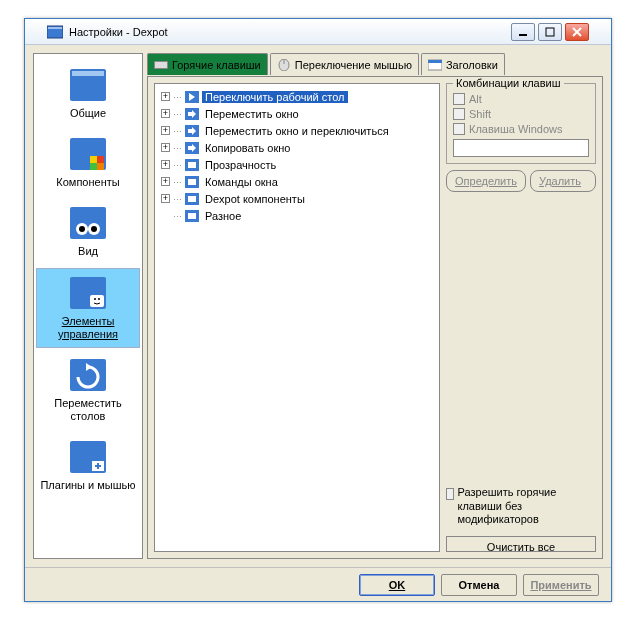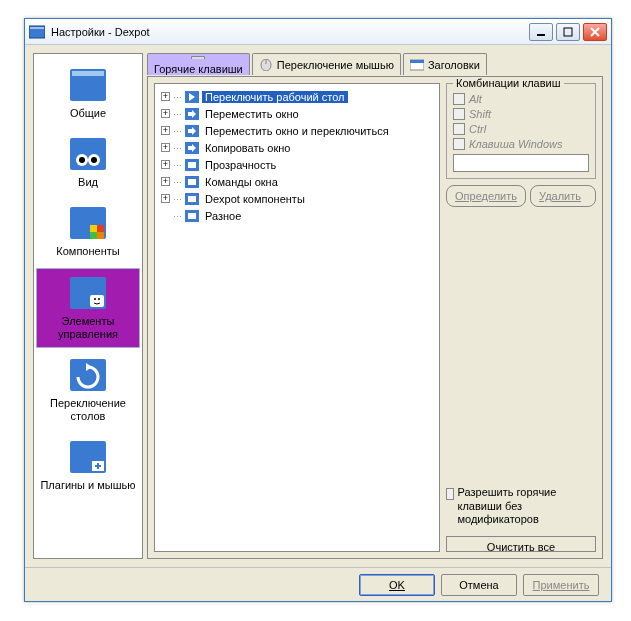--- a/index.html
+++ b/index.html
@@ -1,60 +1,60 @@
 <!DOCTYPE html>
 <html><head>
 <meta charset="utf-8">
 <style>
 * { box-sizing: border-box; margin: 0; padding: 0; font-family: Tahoma, sans-serif; font-size: 11px; }
 body { background: #fff; width: 631px; height: 621px; position: relative; }
 .window { position: absolute; top: 18px; left: 24px; width: 588px; height: 584px; border: 1px solid #3a7abd; background: #ece9d8; box-shadow: 0 0 3px rgba(0,0,0,0.3); }
-.titlebar { height: 26px; background: linear-gradient(#fff,#e8f0f8); display: flex; align-items: center; padding: 0 4px; border-bottom: 1px solid #c0c8d8; }
+.titlebar { height: 26px; background: linear-gradient(#fff,#e8f0f8); display: flex; align-items: center; padding: 0 22px; border-bottom: 1px solid #c0c8d8; }
 .titlebar-icon { width: 16px; height: 14px; margin-right: 6px; }
 .titlebar-text { flex: 1; color: #000; }
 .winbtns { display: flex; gap: 3px; }
 .winbtn { width: 24px; height: 18px; border: 1px solid #7a8aa0; background: linear-gradient(#f4f8ff,#d8e4f4); display: flex; align-items: center; justify-content: center; border-radius: 2px; }
 .closebtn { background: linear-gradient(#f8a8a0,#e05030); border-color: #c04020; color: #fff; font-weight: bold; }
 .content { display: flex; height: calc(100% - 60px); padding: 8px; gap: 4px; }
 
 .sidebar { width: 110px; border: 1px solid #888; background: #fff; padding: 6px 2px; display: flex; flex-direction: column; gap: 2px; overflow: hidden; }
 .sb-item { display: flex; flex-direction: column; align-items: center; padding: 6px 2px; cursor: pointer; border: 1px solid transparent; }
-.sb-item.selected { background: #a21caf; border: 1px solid #a0b0d0; }
+.sb-item.selected { background: #7dd3fc; border: 1px solid #a0b0d0; text-decoration: underline; }
 .sb-icon { width: 40px; height: 36px; margin-bottom: 4px; }
 .sb-label { text-align: center; line-height: 1.2; }
 
 .main { flex: 1; display: flex; flex-direction: column; }
 .tabs { display: flex; height: 24px; gap: 2px; }
 .tab { height: 22px; padding: 0 6px; border: 1px solid #888; border-bottom: none; background: #ece9d8; display: flex; align-items: center; gap: 4px; cursor: pointer; border-radius: 2px 2px 0 0; }
-.tab.active { background: #c4b5fd; position: relative; z-index: 2; flex-direction: column; }
+.tab.active { background: #15803d; position: relative; z-index: 2; }
 .tab-icon { width: 14px; height: 12px; }
 .mainbody { flex: 1; border: 1px solid #888; background: #ece9d8; padding: 6px; display: flex; gap: 6px; margin-top: -1px; }
 
 .tree { flex: 1; border: 1px solid #888; background: #fff; padding: 4px; }
 .tree-item { display: flex; align-items: center; height: 17px; gap: 3px; padding-left: 2px; }
 .tree-exp { width: 9px; height: 9px; border: 1px solid #888; font-size: 9px; line-height: 7px; text-align: center; color: #000; background: #fff; }
 .tree-dots { color: #888; font-size: 9px; }
 .tree-icon { width: 14px; height: 12px; display: flex; align-items: center; justify-content: center; }
 .tree-label { padding: 0 3px; }
 .tree-label.sel { background: #2060c0; color: #fff; }
 
 .right { width: 150px; display: flex; flex-direction: column; }
 .fieldset { border: 1px solid #a0a0a0; padding: 6px; margin-bottom: 6px; position: relative; }
 .legend { position: absolute; top: -7px; left: 6px; background: #ece9d8; padding: 0 3px; }
-.chk { display: flex; align-items: center; gap: 4px; margin: 3px 0; color: #888; font-style: italic; }
+.chk { display: flex; align-items: center; gap: 4px; margin: 3px 0; color: #888; }
 .chkbox { width: 12px; height: 12px; border: 1px solid #888; background: #f0f0f0; }
 .txtinput { width: 100%; height: 18px; border: 1px solid #888; background: #fff; margin-top: 4px; }
 .btnrow { display: flex; gap: 4px; margin-bottom: 8px; }
 .btn { height: 22px; padding: 0 8px; border: 1px solid #888; background: #ece9d8; color: #888; border-radius: 8px; flex: 1; text-align: left; line-height: 20px; }
 .explain-box { height: 120px; }
 .allow-row { display: flex; gap: 4px; margin: 6px 0; }
 .clearbtn { height: 16px; border: 1px solid #888; background: #ece9d8; text-align: center; line-height: 20px; margin-top: 4px; }
 
 .bottombar { height: 34px; display: flex; align-items: center; justify-content: flex-end; gap: 6px; padding: 0 12px; border-top: 1px solid #c0c0c0; }
-.bbtn { width: 76px; height: 22px; border: 1px solid #888; background: #ece9d8; border-radius: 2px; text-align: center; line-height: 20px; }
+.bbtn { width: 76px; height: 22px; border: 1px solid #888; background: #ece9d8; border-radius: 2px; text-align: center; line-height: 20px; font-weight: bold; }
 .bbtn.def { border: 1px solid #3060c0; box-shadow: inset 0 0 0 1px #80a0e0; }
 .bbtn.dis { color: #888; }
 </style>
 </head>
 <body>
 
 <div class="window">
   <div class="titlebar">
     <svg class="titlebar-icon">
         <rect x="0" y="1" width="16" height="12" fill="#3a7ad0" stroke="#204080"></rect>
@@ -86,54 +86,54 @@
       <div class="sb-item">
         <svg class="sb-icon">
             <rect x="2" y="2" width="36" height="32" fill="#3a7ad0" rx="2"></rect>
             <rect x="4" y="4" width="32" height="5" fill="#a0c8f0"></rect>
           </svg>
         <span class="sb-label">Общие</span>
       </div>
       <div class="sb-item">
         <svg class="sb-icon">
             <rect x="2" y="2" width="36" height="32" fill="#3a7ad0" rx="2"></rect>
+            <rect x="22" y="20" width="7" height="7" fill="#f0d000"></rect>
+            <rect x="29" y="20" width="7" height="7" fill="#e04020"></rect>
+            <rect x="22" y="27" width="7" height="7" fill="#40c040"></rect>
+            <rect x="29" y="27" width="7" height="7" fill="#f08000"></rect>
+          </svg>
+        <span class="sb-label">Компоненты</span>
+      </div>
+      <div class="sb-item">
+        <svg class="sb-icon">
+            <rect x="2" y="2" width="36" height="32" fill="#3a7ad0" rx="2"></rect>
             <circle cx="14" cy="24" r="6" fill="#fff"></circle>
             <circle cx="26" cy="24" r="6" fill="#fff"></circle>
             <circle cx="14" cy="24" r="3" fill="#000"></circle>
             <circle cx="26" cy="24" r="3" fill="#000"></circle>
           </svg>
         <span class="sb-label">Вид</span>
       </div>
-      <div class="sb-item">
-        <svg class="sb-icon">
-            <rect x="2" y="2" width="36" height="32" fill="#3a7ad0" rx="2"></rect>
-            <rect x="22" y="20" width="7" height="7" fill="#f0d000"></rect>
-            <rect x="29" y="20" width="7" height="7" fill="#e04020"></rect>
-            <rect x="22" y="27" width="7" height="7" fill="#40c040"></rect>
-            <rect x="29" y="27" width="7" height="7" fill="#f08000"></rect>
-          </svg>
-        <span class="sb-label">Компоненты</span>
-      </div>
       <div class="sb-item selected">
         <svg class="sb-icon">
             <rect x="2" y="2" width="36" height="32" fill="#3a7ad0" rx="2"></rect>
             <rect x="22" y="20" width="14" height="12" fill="#fff" rx="2"></rect>
             <circle cx="27" cy="24" r="1" fill="#000"></circle>
             <circle cx="31" cy="24" r="1" fill="#000"></circle>
             <path d="M26 28 Q29 30 32 28" fill="none" stroke="#000"></path>
           </svg>
         <span class="sb-label">Элементы управления</span>
       </div>
       <div class="sb-item">
         <svg class="sb-icon">
             <rect x="2" y="2" width="36" height="32" fill="#3a7ad0" rx="2"></rect>
             <path d="M20 10 A10 10 0 1 1 10 20" fill="none" stroke="#fff" stroke-width="3"></path>
             <polygon points="18,6 24,10 18,14" fill="#fff"></polygon>
           </svg>
-        <span class="sb-label">Переключение столов</span>
+        <span class="sb-label">Переместить столов</span>
       </div>
       <div class="sb-item">
         <svg class="sb-icon">
             <rect x="2" y="2" width="36" height="32" fill="#3a7ad0" rx="2"></rect>
             <rect x="24" y="22" width="12" height="10" fill="#fff"></rect>
             <line x1="30" y1="24" x2="30" y2="30" stroke="#3a7ad0" stroke-width="2"></line>
             <line x1="27" y1="27" x2="33" y2="27" stroke="#3a7ad0" stroke-width="2"></line>
           </svg>
         <span class="sb-label">Плагины и мышью</span>
       </div>
@@ -258,24 +258,20 @@
         <div class="right">
           <div class="fieldset">
             <span class="legend">Комбинации клавиш</span>
             <div class="chk">
                 <span class="chkbox"></span>
                 <span>Alt</span>
               </div>
             <div class="chk">
                 <span class="chkbox"></span>
                 <span>Shift</span>
-              </div>
-            <div class="chk">
-                <span class="chkbox"></span>
-                <span>Ctrl</span>
               </div>
             <div class="chk">
                 <span class="chkbox"></span>
                 <span>Клавиша Windows</span>
               </div>
             <div class="txtinput"></div>
           </div>
           <div class="btnrow">
             <div class="btn"><span style="text-decoration:underline">Определить</span></div>
             <div class="btn"><span style="text-decoration:underline">Удалить</span></div>

